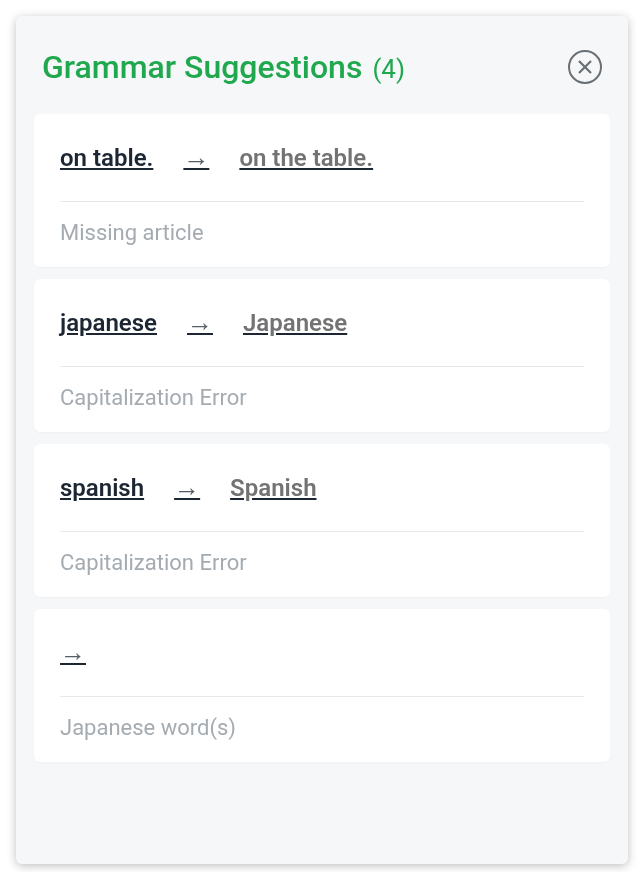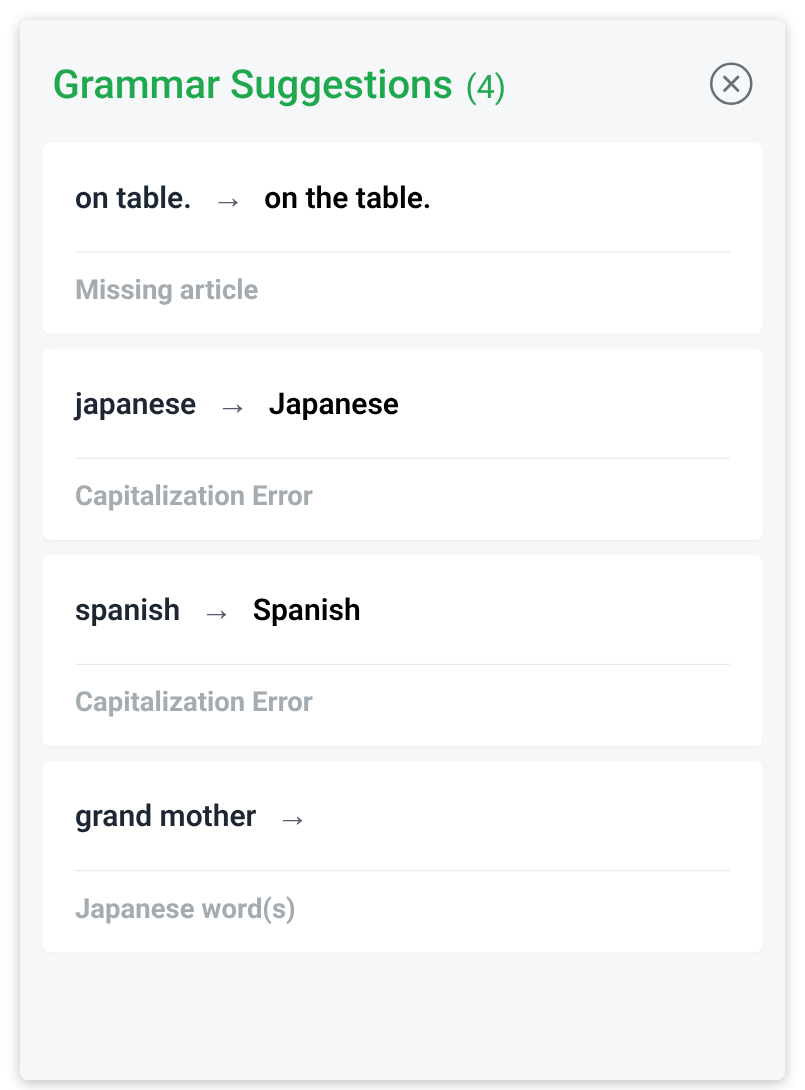--- a/index.html
+++ b/index.html
@@ -68,45 +68,46 @@
     }
     .card {
       background: #ffffff;
       border-radius: 6px;
       padding: 28px 26px 22px 26px;
       box-shadow: 0 1px 2px rgba(0,0,0,0.03);
     }
     .row {
       display: flex;
       align-items: center;
-      gap: 16px;
+      gap: 30px;
       font-size: 24px;
       font-weight: 600;
       color: #1d2733;
+      text-decoration: underline;
     }
     .orig {
       color: #1d2733;
     }
     .arrow {
       color: #565e67;
       font-weight: 400;
       font-size: 26px;
     }
     .corr {
-      color: #000000;
+      color: #737373;
     }
     .divider {
       height: 1px;
       background: #e6e9eb;
       margin: 28px 0 18px 0;
     }
     .errtype {
       color: #a4abb1;
       font-size: 22px;
-      font-weight: 700;
+      font-weight: 400;
     }
   </style>
 </head>
 <body>
 
 <div class="panel">
   <div class="header">
     <div class="title-wrap">
       <span class="title">Grammar Suggestions</span>
       <span class="count">(4)</span>
@@ -146,21 +147,20 @@
         <span class="orig">spanish</span>
         <span class="arrow">→</span>
         <span class="corr">Spanish</span>
       </div>
       <div class="divider"></div>
       <div class="errtype">Capitalization Error</div>
     </div>
 
     <div class="card">
       <div class="row">
-        <span class="orig">grand mother</span>
         <span class="arrow">→</span>
       </div>
       <div class="divider"></div>
       <div class="errtype">Japanese word(s)</div>
     </div>
 
   </div>
 </div>
 
 </body></html>

